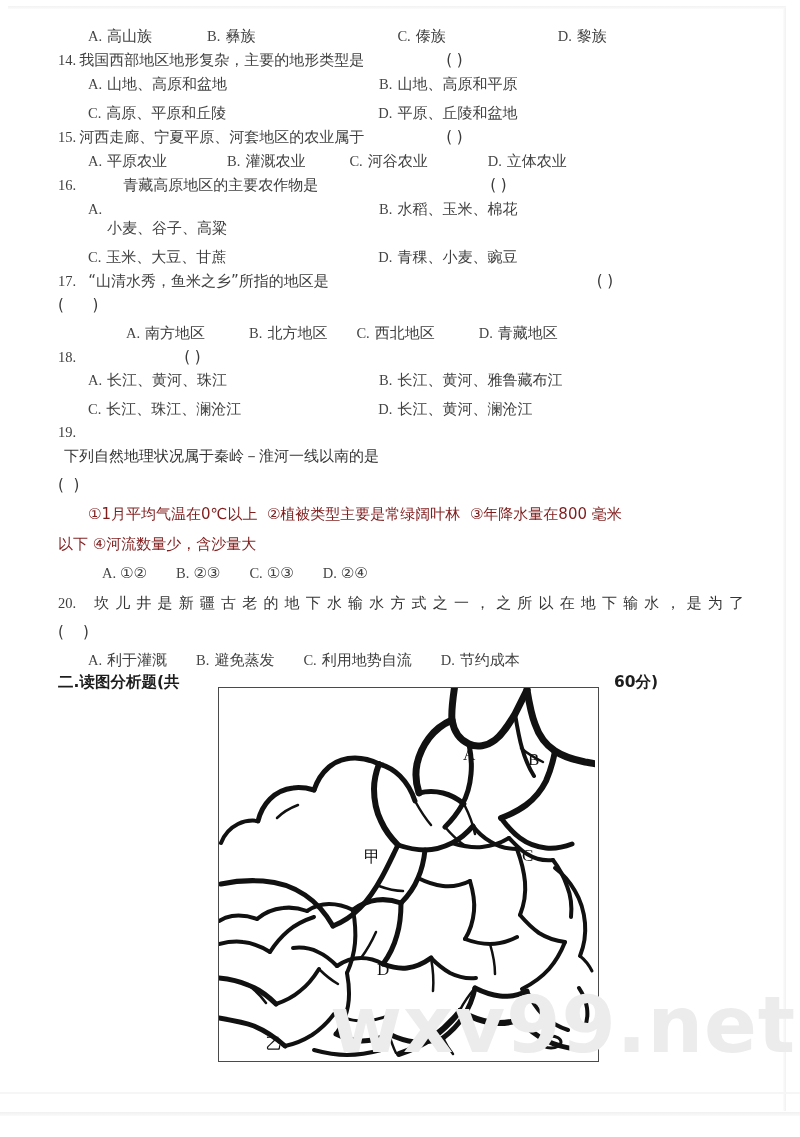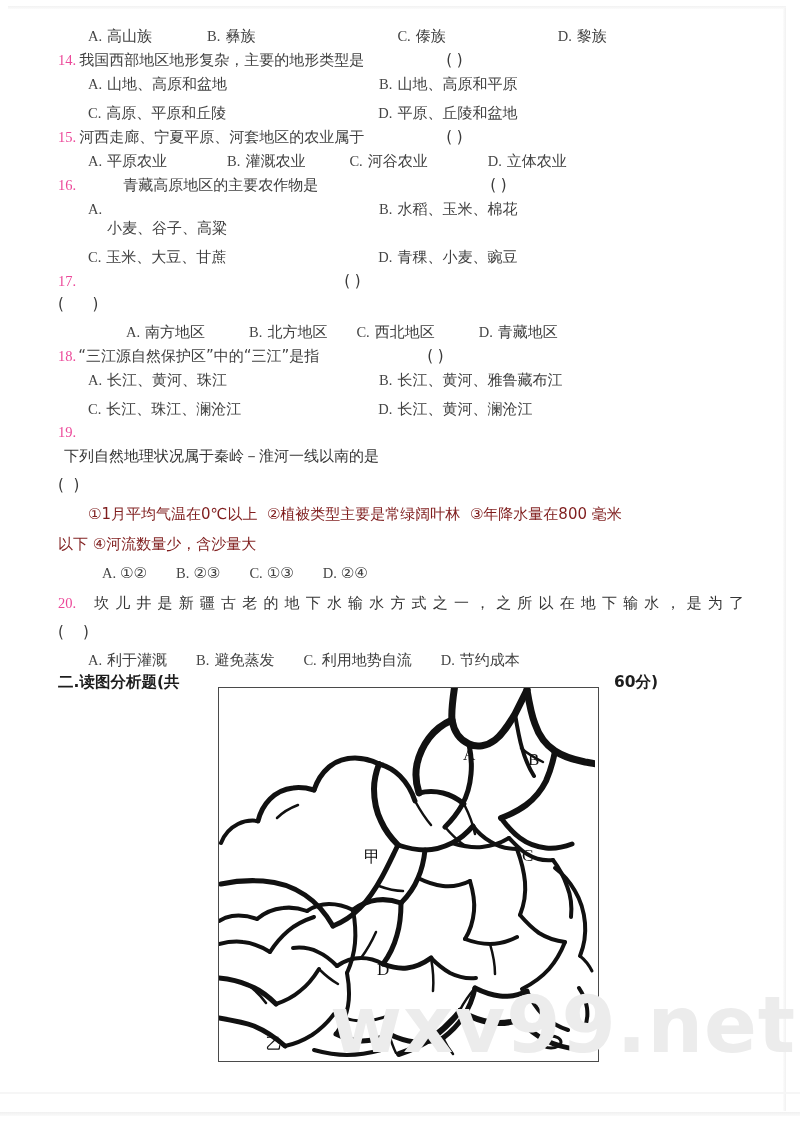--- a/index.html
+++ b/index.html
@@ -41,21 +41,21 @@
     left: 58px; top: 22px;
     width: 686px;
   }
   .stem {
     display: flex;
     align-items: baseline;
   }
   .qnum {
     font-family: "Liberation Serif", serif;
     font-size: 14.5px;
-    color: #ec4899;
+    color: #404040;
     flex: 0 0 auto;
   }
   .cn {
     font-family: "DejaVu Sans", sans-serif;
     font-size: 15px;
     color: #404040;
     letter-spacing: 0px;
   }
   .lat {
     font-family: "Liberation Serif", serif;
@@ -219,37 +219,37 @@
     </div>
     <div class="optrow" style="padding-left:30px;">
       <span class="lat">C.</span>
       <span class="cn" style="padding-left:5px;width:272px;">玉米、大豆、甘蔗</span>
       <span class="lat">D.</span>
       <span class="cn" style="padding-left:5px;">青稞、小麦、豌豆</span>
     </div>
 
     <div class="stem">
       <span class="qnum">17.</span>
+      <span class="cn" style="padding-left:12px;">“山清水秀，鱼米之乡”所指的地区是</span>
       <span class="paren" style="padding-left:268px;">(    )</span>
     </div>
     <div class="paren-line">(      )</div>
     <div class="optrow" style="padding-left:68px;">
       <span class="lat">A.</span>
       <span class="cn" style="padding-left:5px;width:104px;">南方地区</span>
       <span class="lat">B.</span>
       <span class="cn" style="padding-left:5px;width:89px;">北方地区</span>
       <span class="lat">C.</span>
       <span class="cn" style="padding-left:5px;width:104px;">西北地区</span>
       <span class="lat">D.</span>
       <span class="cn" style="padding-left:5px;">青藏地区</span>
     </div>
 
     <div class="stem">
       <span class="qnum">18.</span>
-      <span class="cn" style="padding-left:2px;">“三江源自然保护区”中的“三江”是指</span>
       <span class="paren" style="padding-left:108px;">(    )</span>
     </div>
     <div class="optrow" style="padding-left:30px;">
       <span class="lat">A.</span>
       <span class="cn" style="padding-left:5px;width:272px;">长江、黄河、珠江</span>
       <span class="lat">B.</span>
       <span class="cn" style="padding-left:5px;">长江、黄河、雅鲁藏布江</span>
     </div>
     <div class="optrow" style="padding-left:30px;">
       <span class="lat">C.</span>

